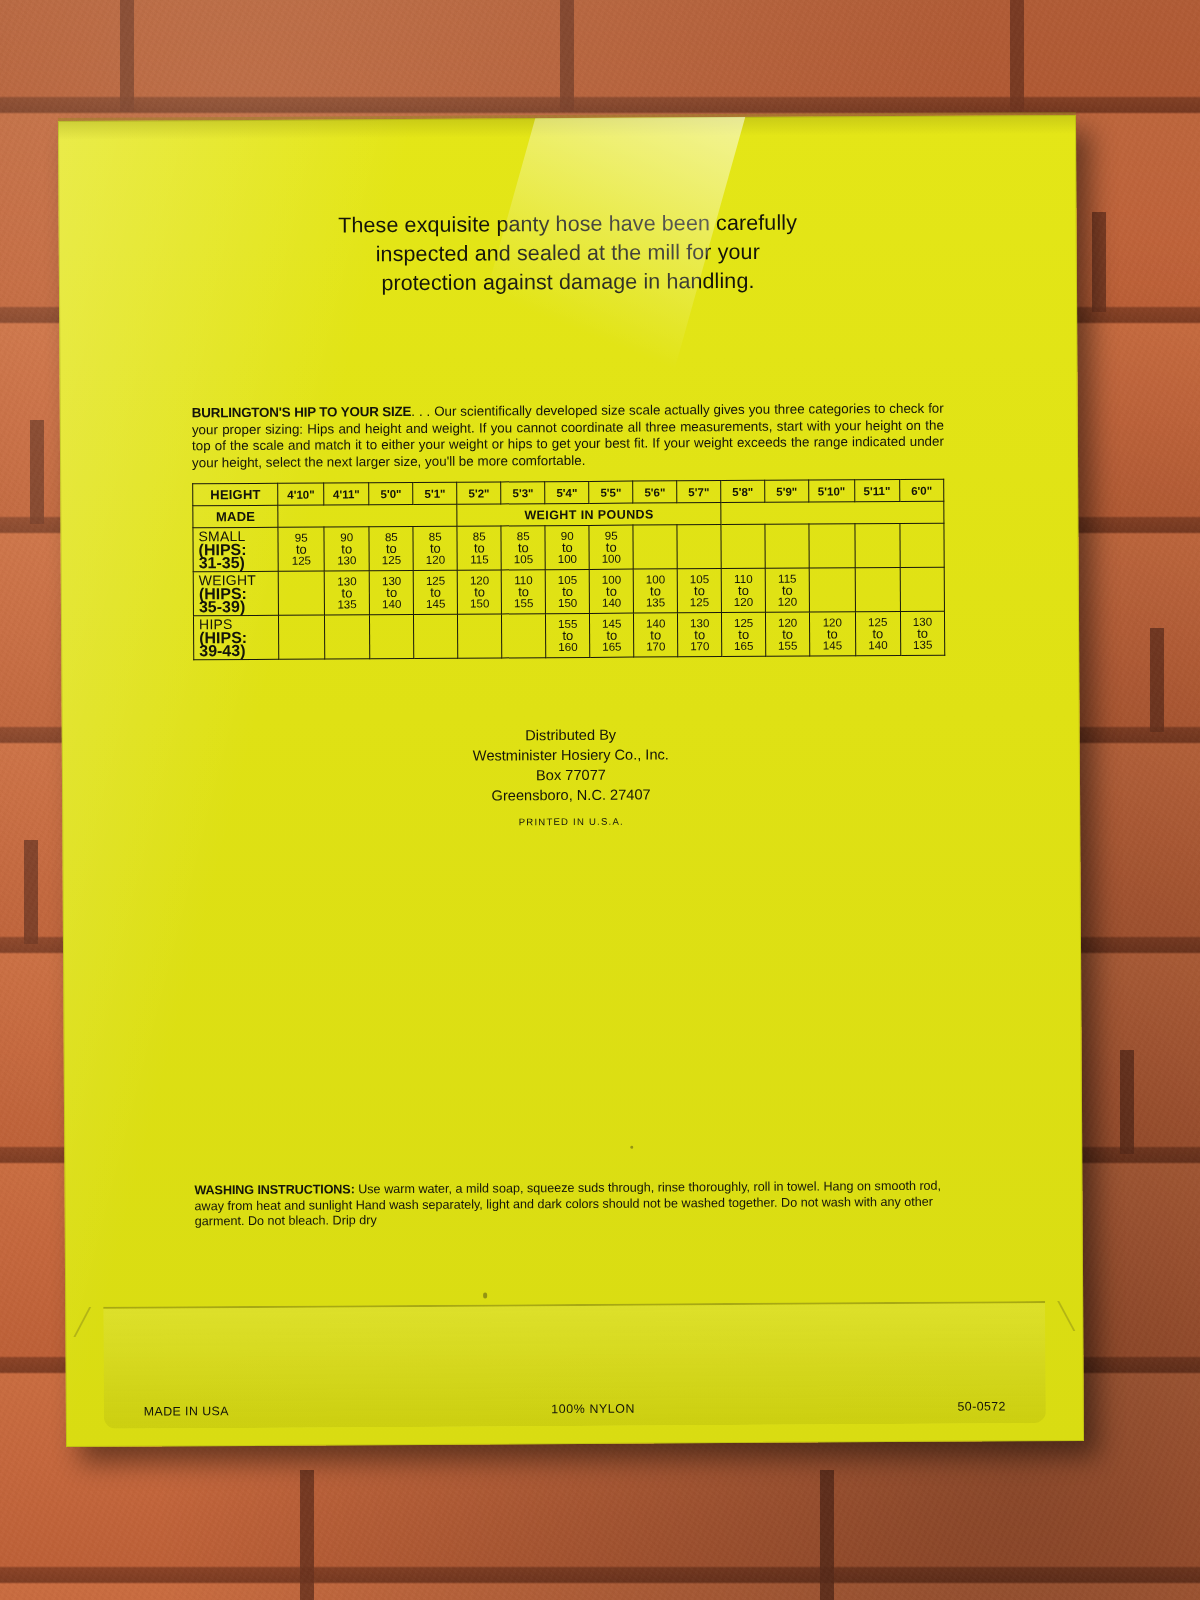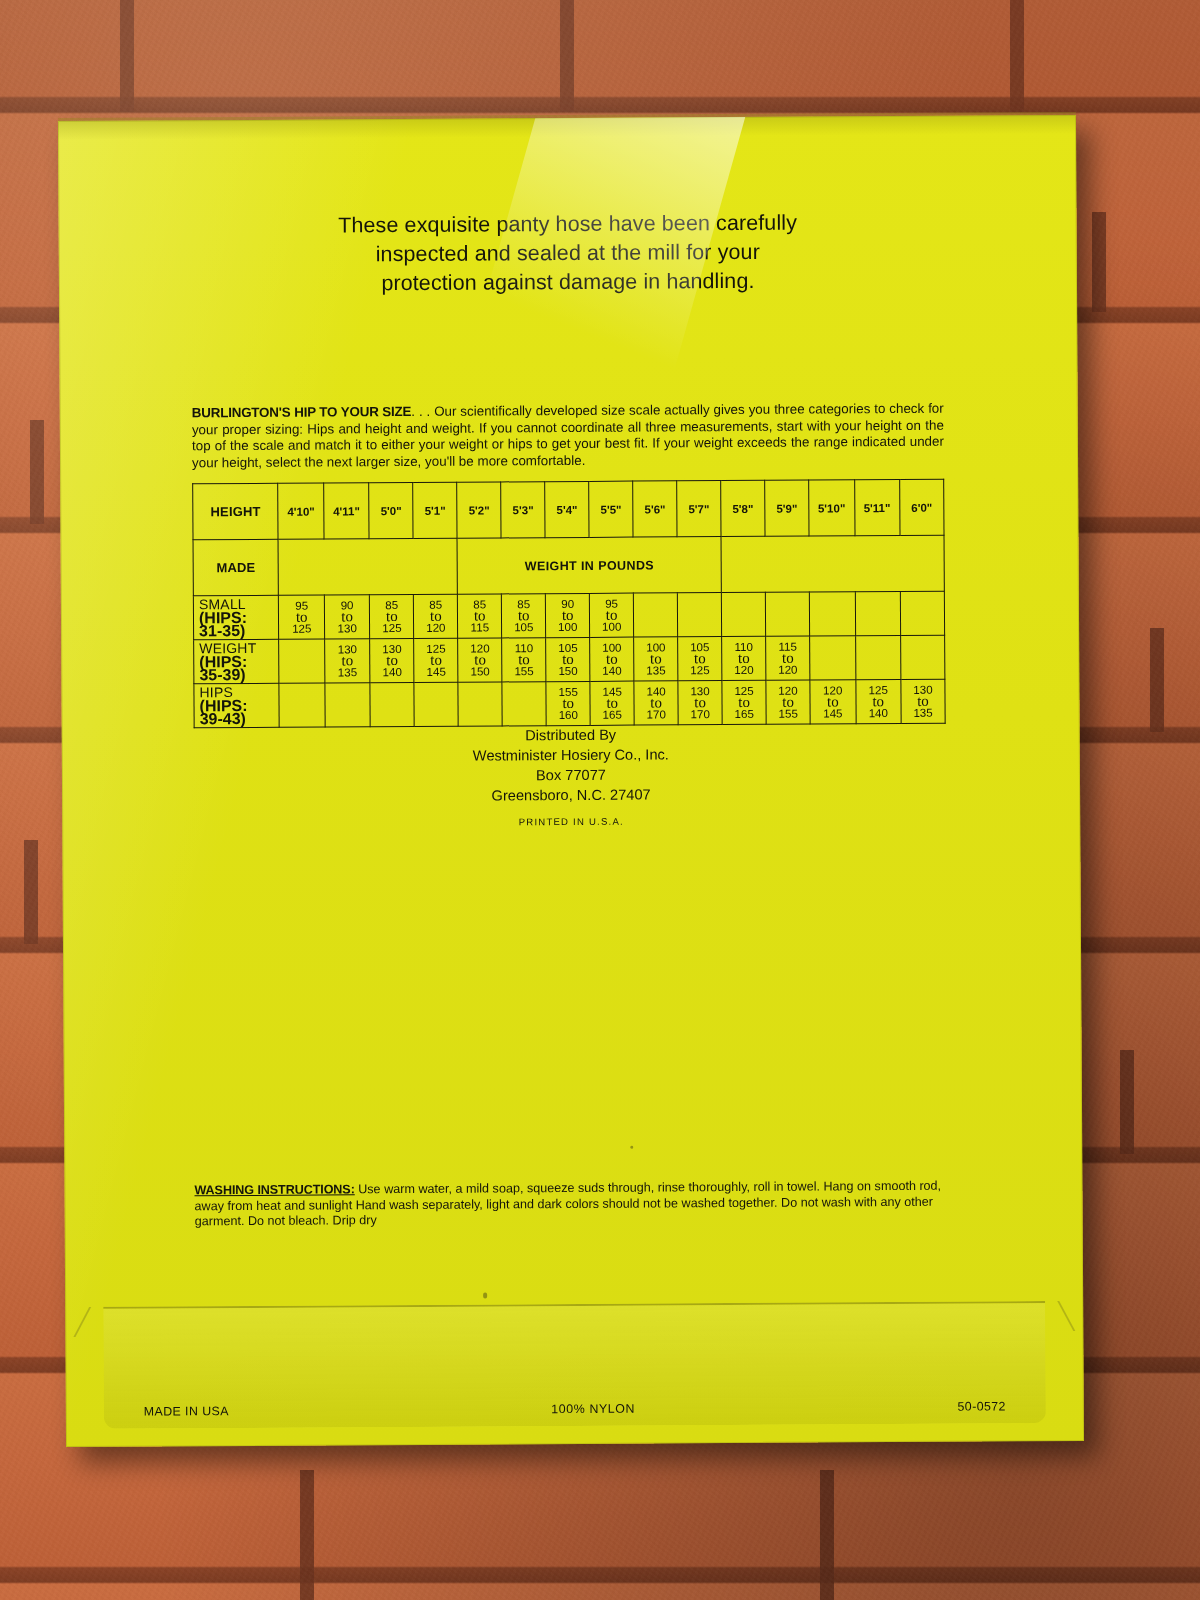--- a/index.html
+++ b/index.html
@@ -151,21 +151,21 @@
     padding: 0;
     text-align: center;
     vertical-align: middle;
     font-weight: normal;
   }
   .size-table .hdr-label {
     font-weight: bold;
     font-size: 13px;
     letter-spacing: .2px;
     width: 86px;
-    padding: 20px 2px;
+    padding: 3px 2px;
   }
   .size-table .h-cell {
     font-size: 11.5px;
     font-weight: bold;
     padding: 4px 0;
     width: 50px;
   }
   .size-table .weight-head {
     font-weight: bold;
     font-size: 12.5px;
@@ -179,21 +179,21 @@
   }
   .row-label .nm { font-weight: normal; font-size: 14px; letter-spacing: .2px; }
   .row-label .hips { font-size: 16px; font-weight: bold; }
   .rng {
     line-height: 11.5px;
     font-size: 11.6px;
     padding: 2px 0;
     white-space: pre-line;
     border-radius: 16px;
   }
-  .rng .to { font-size: 15px; font-family: Liberation Serif, serif; }
+  .rng .to { font-size: 13px; }
 
   
   .distributor {
     position: absolute;
     top: 607px;
     left: 0; right: 0;
     text-align: center;
     font-size: 14.6px;
     line-height: 20px;
     color: #14140a;
@@ -208,21 +208,21 @@
   .washing {
     position: absolute;
     top: 1063px;
     left: 130px;
     width: 760px;
     font-size: 12.6px;
     line-height: 15.6px;
     color: #14140a;
     text-align: left;
   }
-  .washing b { font-weight: bold; letter-spacing: -0.1px; text-decoration: underline; }
+  .washing b { font-weight: bold; letter-spacing: -0.1px; }
 
   
   .footer {
     position: absolute;
     bottom: 28px;
     left: 78px;
     right: 78px;
     display: flex;
     justify-content: space-between;
     align-items: flex-end;

